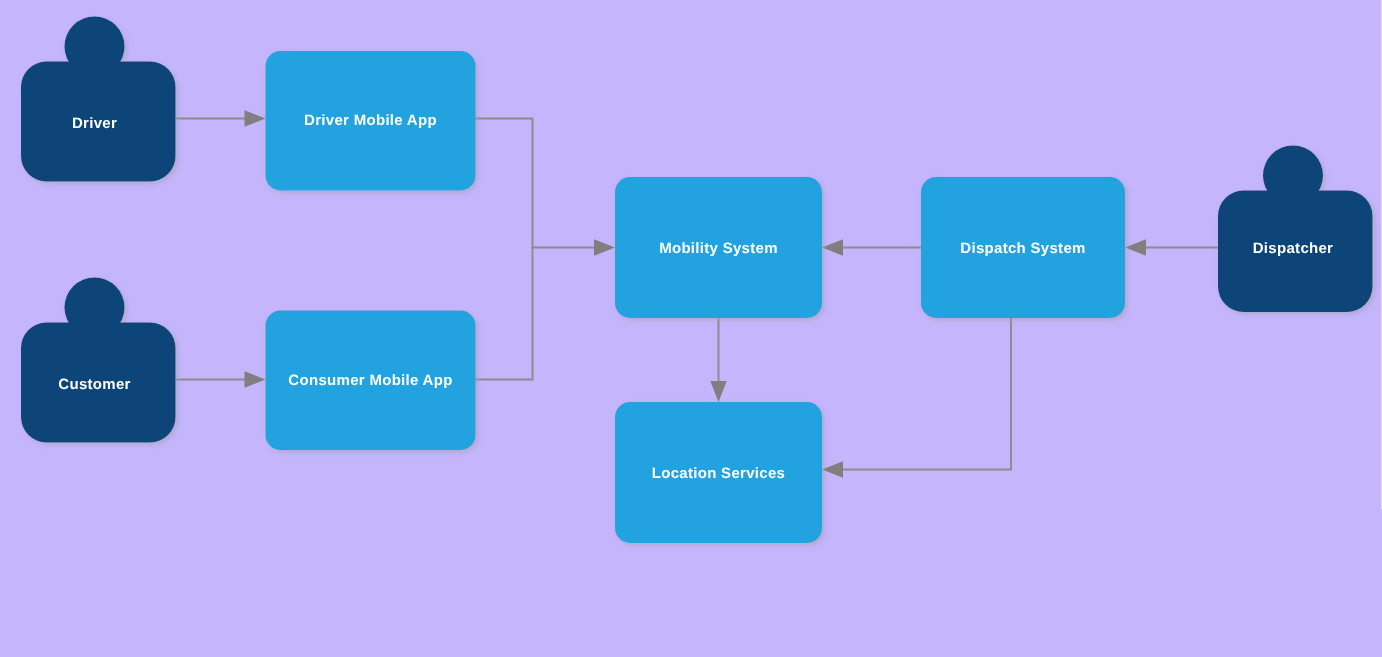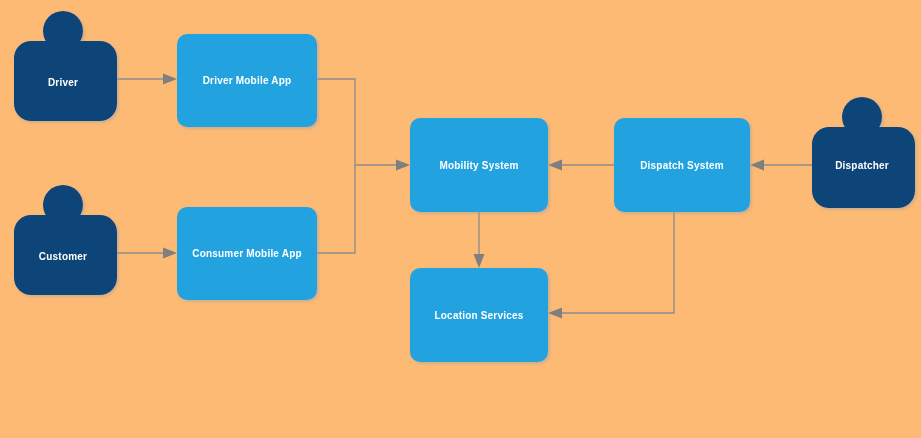--- a/index.html
+++ b/index.html
@@ -10,21 +10,21 @@
   body {
     width: 921px;
     height: 438px;
     overflow: hidden;
     font-family: "Liberation Sans", sans-serif;
   }
   #diagram-canvas {
     position: relative;
     width: 921px;
     height: 438px;
-    background: #fdba74;
+    background: #c4b5fd;
   }
   svg.diagram-svg {
     position: absolute;
     top: 0;
     left: 0;
     width: 921px;
     height: 438px;
   }
   .node-label {
     font-family: "Liberation Sans", sans-serif;

